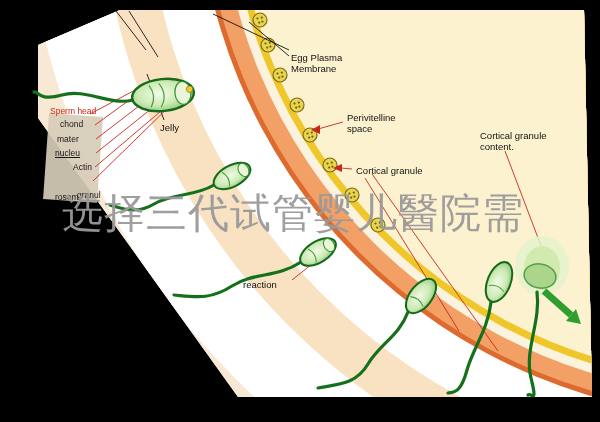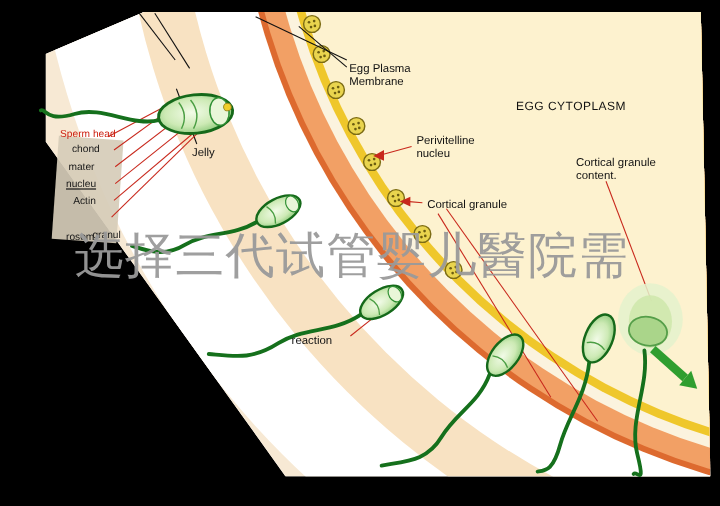--- a/index.html
+++ b/index.html
@@ -216,31 +216,30 @@
     </g>
 
     <g>
       <path d="M544,291 L571,315" stroke="#2f9e2f" stroke-width="7" fill="none"></path>
       <polygon points="581,324 566,321 576,309" fill="#2f9e2f"></polygon>
     </g>
   </svg>
 
   <div class="lbl" style="left:291px;top:52px;">Egg Plasma
 Membrane</div>
-  <div class="lbl caps" style="left:430px;top:84px;">EGG CYTOPLASM</div>
   <div class="lbl" style="left:347px;top:112px;">Perivitelline
-nucleu</div>
+space</div>
   <div class="lbl" style="left:356px;top:165px;">Cortical granule</div>
   <div class="lbl" style="left:480px;top:130px;">Cortical granule
 content.</div>
   <div class="lbl" style="left:160px;top:122px;">Jelly</div>
   <div class="lbl" style="left:243px;top:279px;">reaction</div>
   <div class="lbl red" style="left:50px;top:106px;">Sperm head</div>
 
   <div class="cut" style="left:60px;top:119px;text-align:right;">chond</div>
   <div class="cut" style="left:57px;top:134px;">mater</div>
   <div class="cut" style="left:55px;top:148px;text-decoration:underline;">nucleu</div>
-  <div class="cut" style="left:61px;top:162px;">Actin</div>
+  <div class="cut" style="left:73px;top:162px;">Actin</div>
   <div class="cut" style="left:55px;top:192px;">rosom</div>
   <div class="cut" style="left:53px;top:190px;padding-left:24px;">granul</div>
 
   <div class="watermark">选择三代试管婴儿醫院需</div>
 </div>
 
 </body></html>

